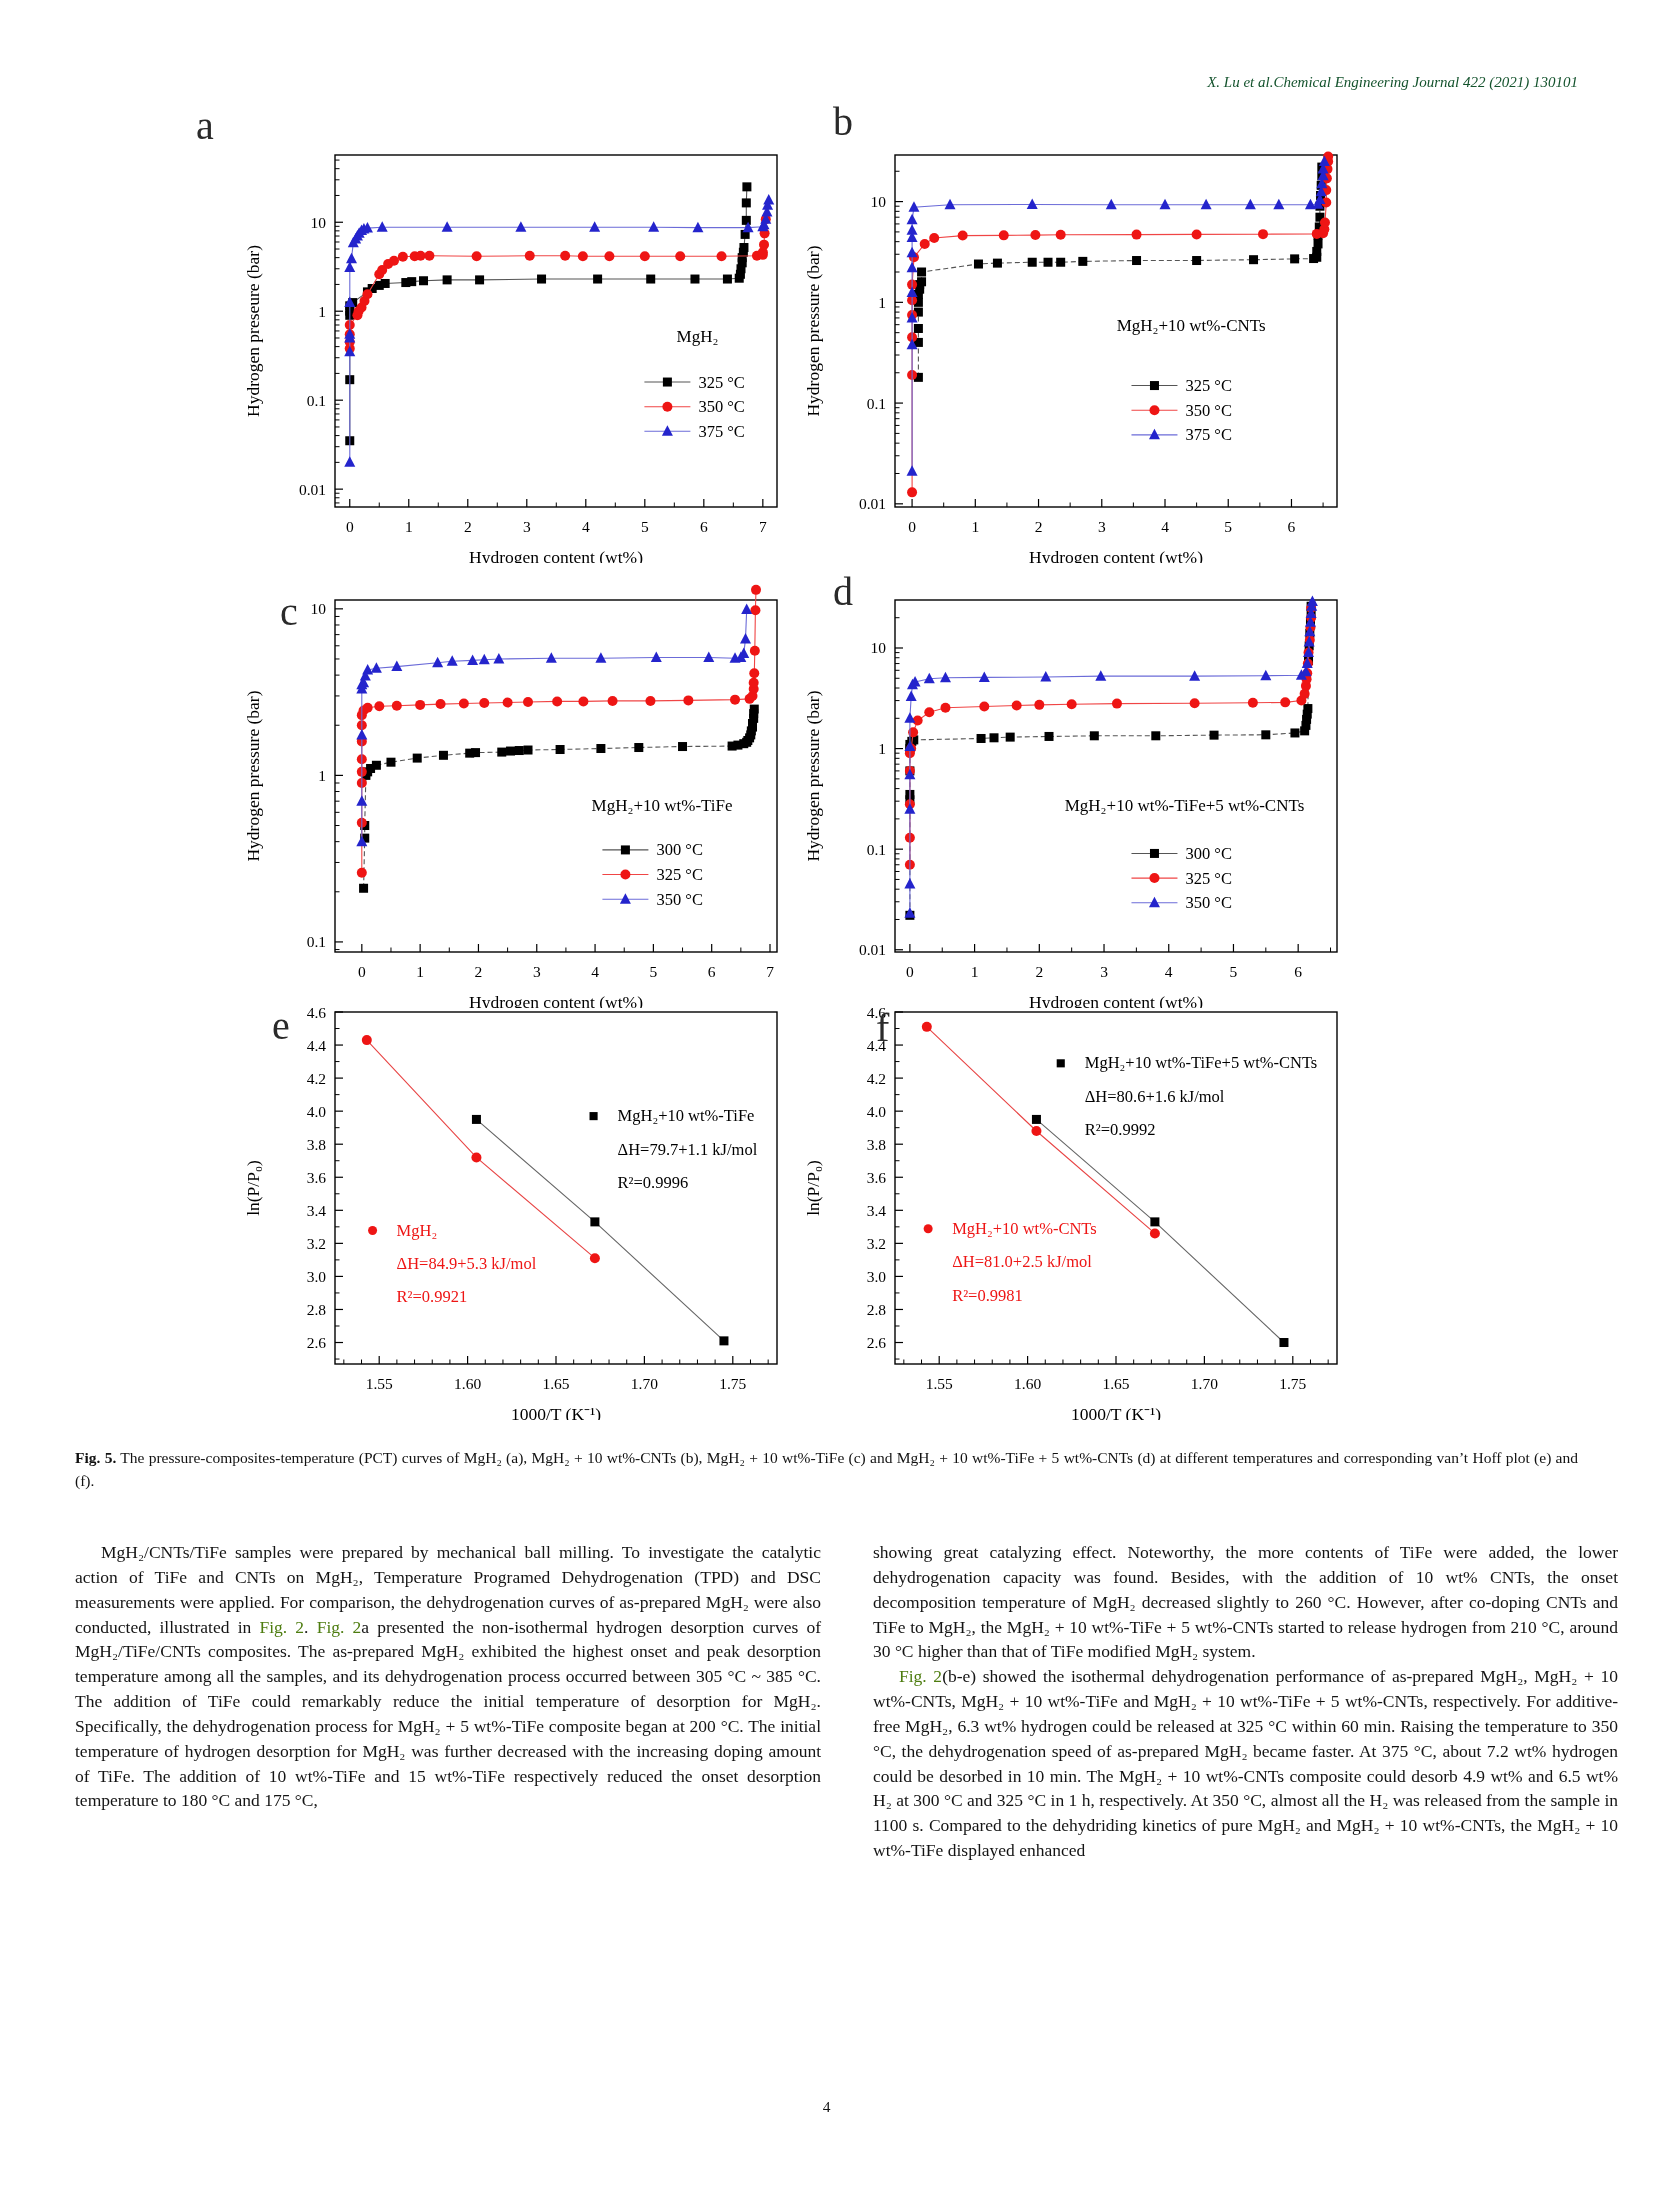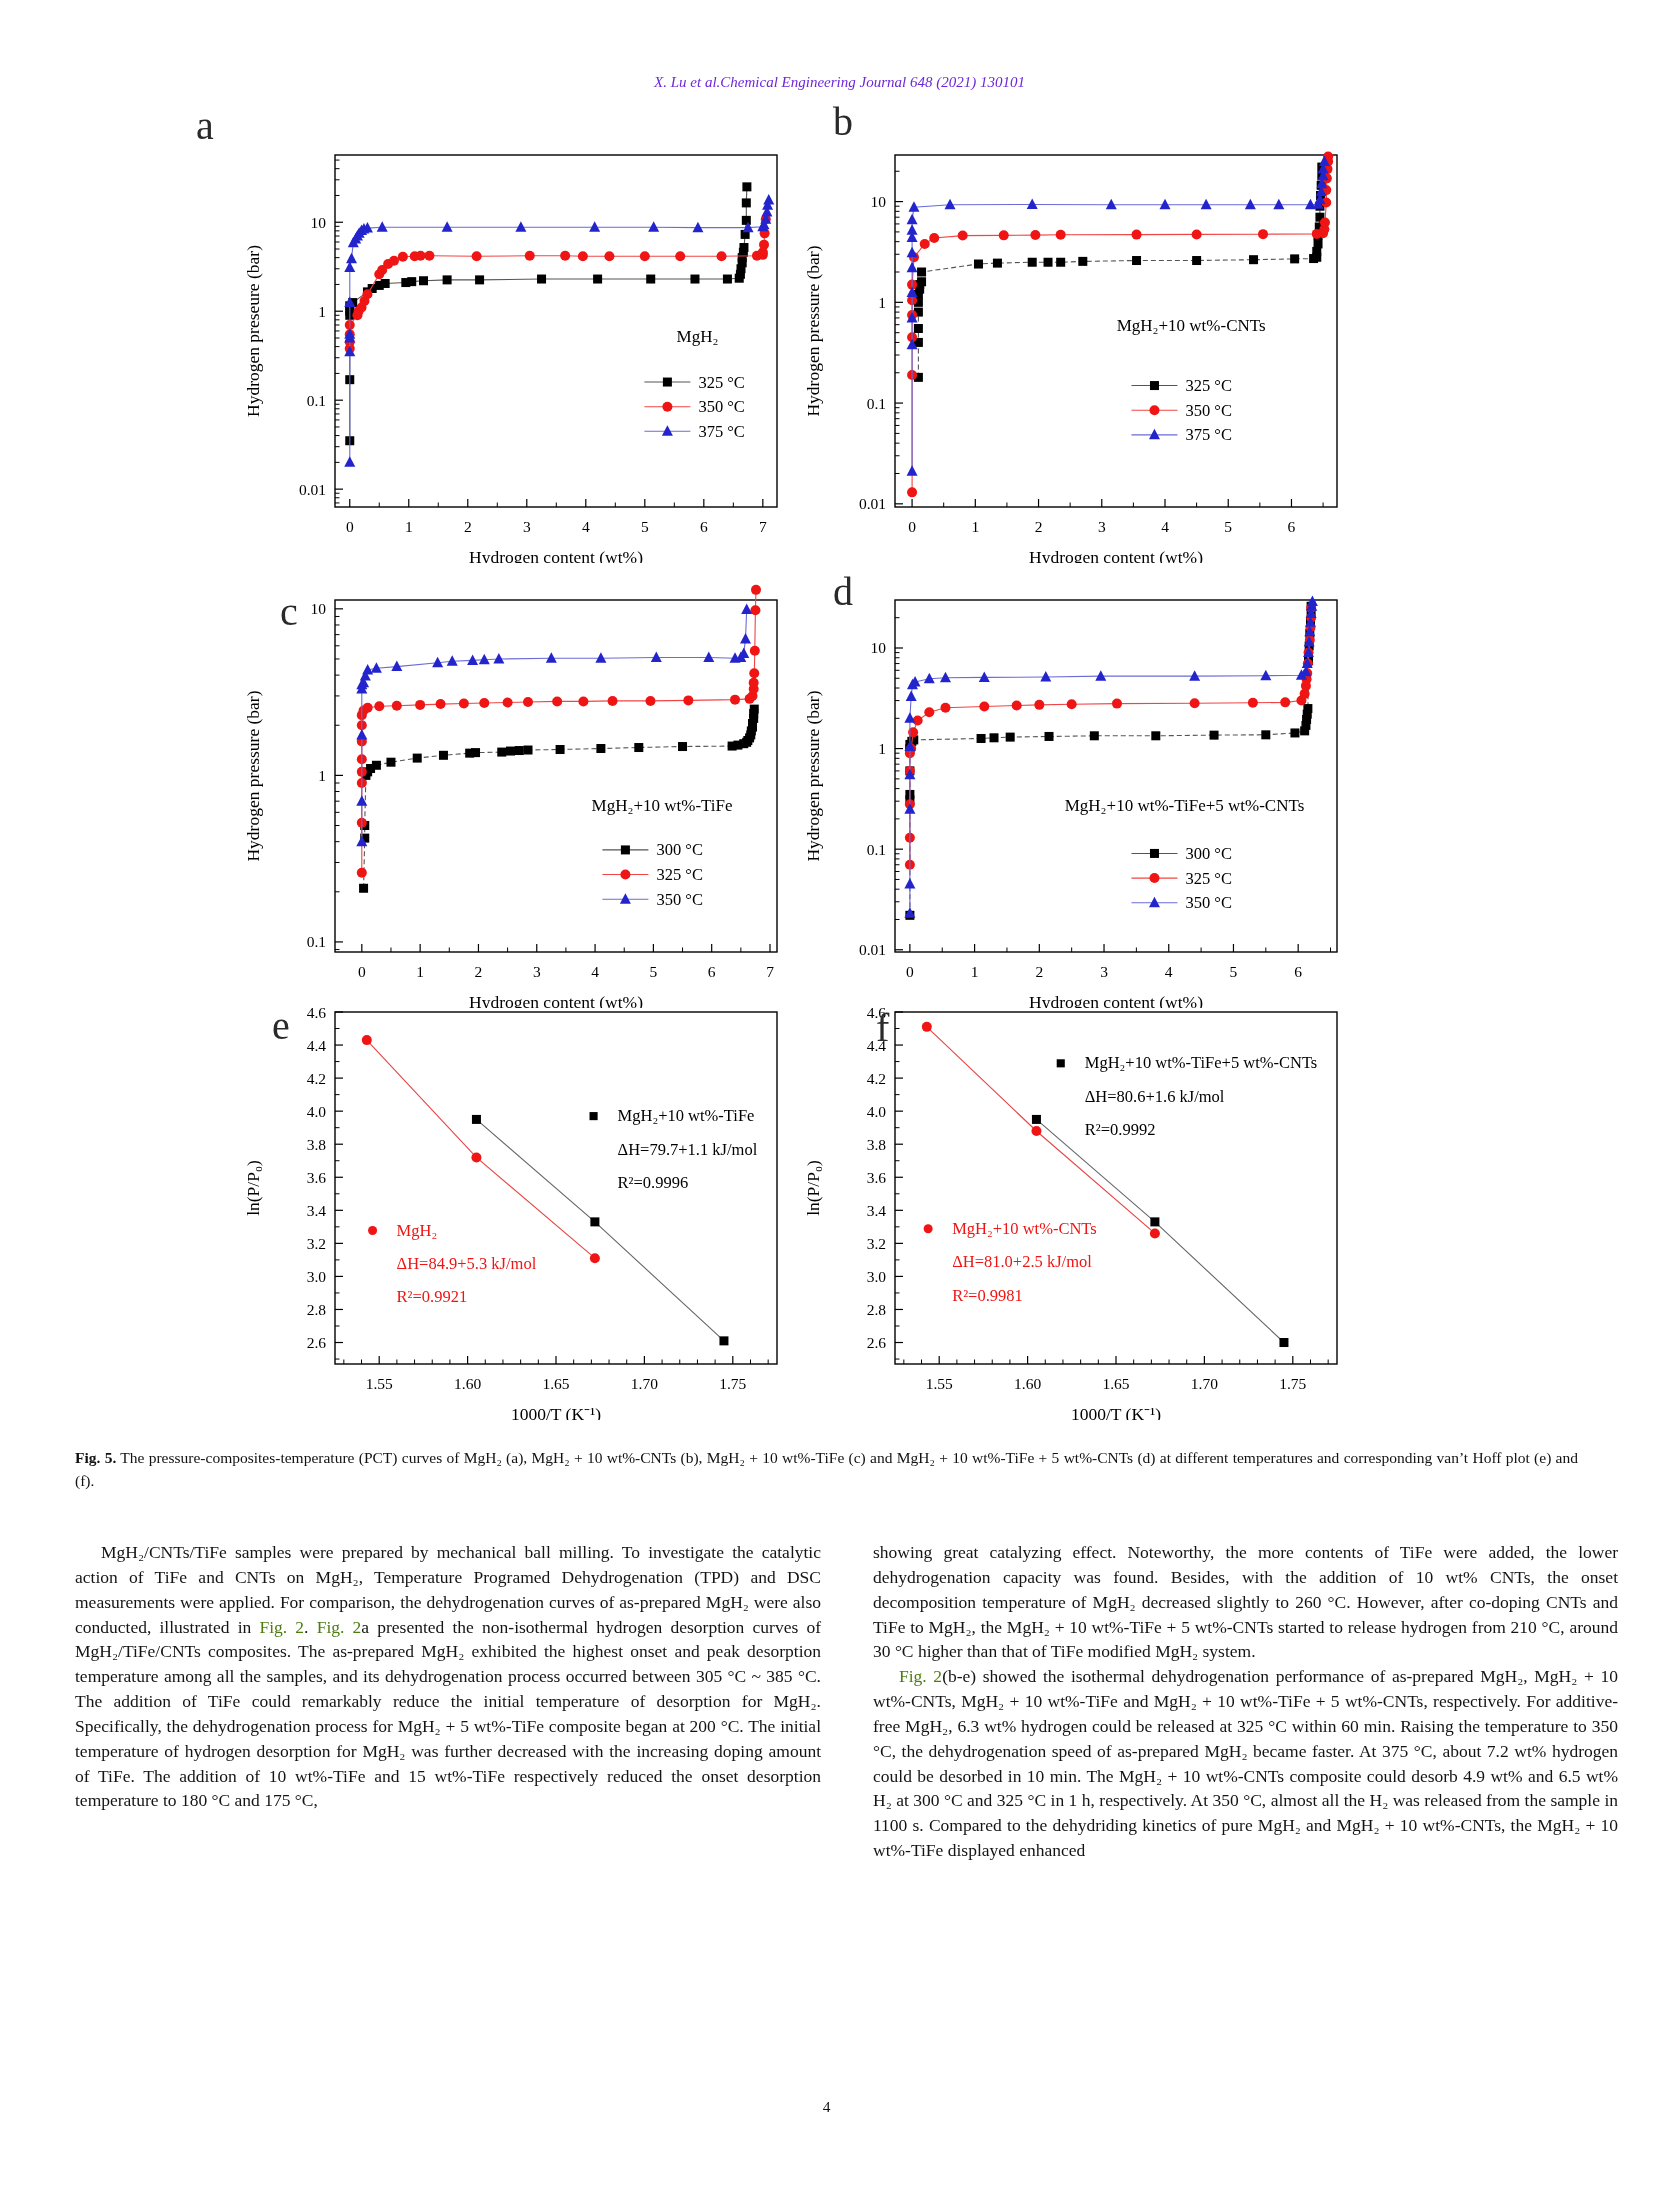--- a/index.html
+++ b/index.html
@@ -1,19 +1,19 @@
 <!DOCTYPE html>
 <html><head>
 <meta charset="utf-8">
 <style>
   html,body{margin:0;padding:0;background:#888;}
   .page{position:relative;width:1653px;height:2204px;background:#ffffff;margin:0 auto;
         font-family:"Liberation Serif",serif;color:#111;overflow:hidden;}
-  .header{position:absolute;top:74px;left:88px;width:1503px;display:flex;
-          justify-content:center;font-style:italic;font-size:15px;color:#6d28d9;}
+  .header{position:absolute;top:74px;left:75px;width:1503px;display:flex;
+          justify-content:flex-end;font-style:italic;font-size:15px;color:#14532d;}
   .figure-area{position:absolute;top:0;left:0;width:1653px;height:1445px;}
   .panel{position:absolute;width:600px;height:450px;}
   .panel svg{display:block;}
   .panel-letter{position:absolute;font-size:40px;color:#2a2a2a;line-height:1;
                 font-family:"Liberation Serif",serif;}
   .caption{position:absolute;top:1446px;left:75px;width:1503px;font-size:15.5px;
            line-height:1.5;text-align:justify;color:#111;}
   .caption .b{font-weight:bold;}
   .col{position:absolute;top:1540px;font-size:17.5px;line-height:1.42;text-align:justify;color:#141414;}
   .col-left{left:75px;width:746px;}
@@ -25,21 +25,21 @@
   .link{color:#4d7c0f;}
   .pageno{position:absolute;top:2098px;left:0;width:100%;text-align:center;font-size:15.5px;color:#111;}
 </style>
 </head>
 <body>
 
 <div class="page">
 
   <div class="header">
     <span>X. Lu et al.</span>
-    <span>Chemical Engineering Journal 648 (2021) 130101</span>
+    <span>Chemical Engineering Journal 422 (2021) 130101</span>
   </div>
 
   <div class="figure-area">
     <div class="panel" style="left:207px;top:113px;">
       <svg width="600" height="450">
           <rect x="128" y="42" width="442" height="352" fill="none" stroke="#000" stroke-width="1.4"></rect>
           <line x1="142.75300400534044" y1="394" x2="142.75300400534044" y2="386" stroke="#000" stroke-width="1.2"></line>
           <text x="142.75300400534044" y="419" fill="#000" font-family="&quot;Liberation Serif&quot;, serif" text-anchor="middle" font-size="15.5px">0</text>
           <line x1="201.76502002670227" y1="394" x2="201.76502002670227" y2="386" stroke="#000" stroke-width="1.2"></line>
           <text x="201.76502002670227" y="419" fill="#000" font-family="&quot;Liberation Serif&quot;, serif" text-anchor="middle" font-size="15.5px">1</text>

